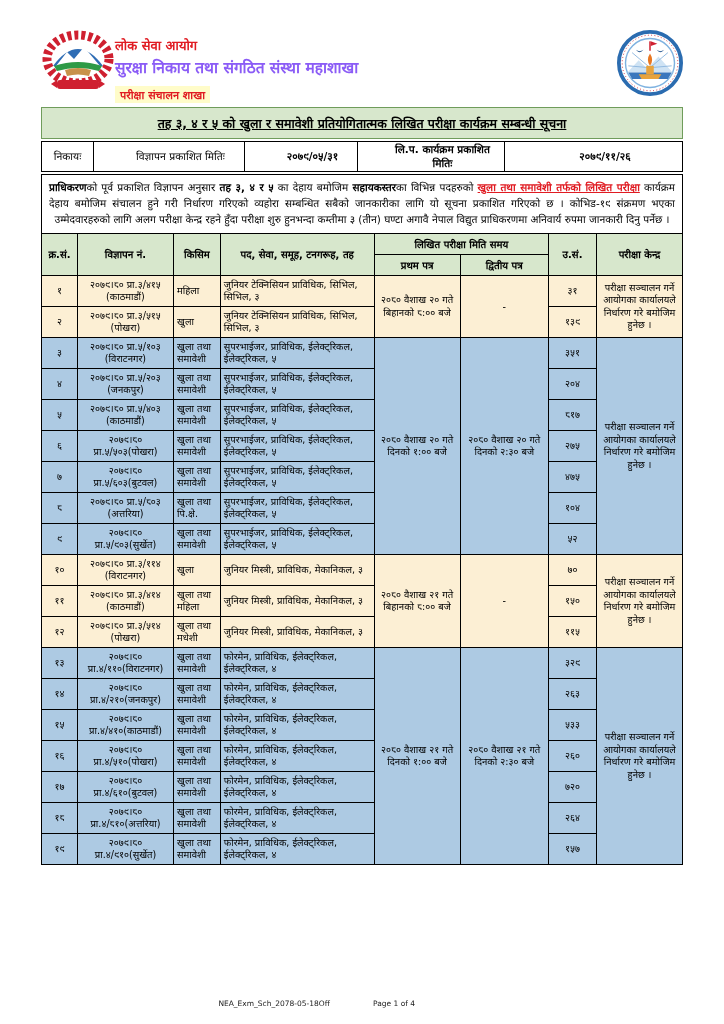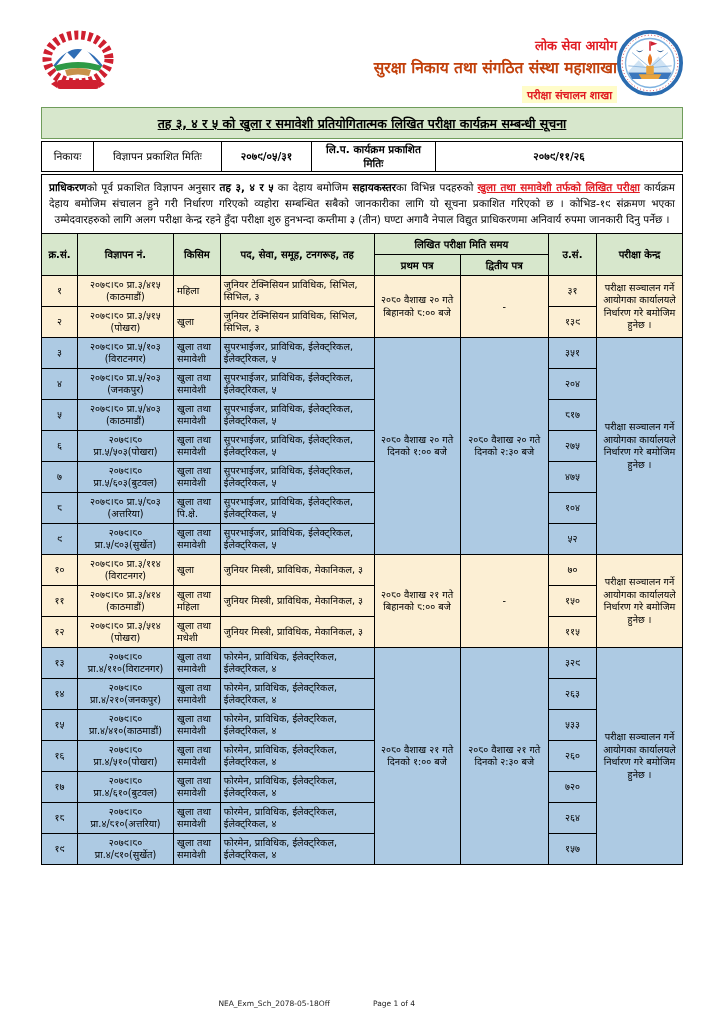--- a/index.html
+++ b/index.html
@@ -7,37 +7,37 @@
   .page {
     position:relative; width:724px; height:1024px; background:#ffffff;
     margin:0 auto; overflow:hidden;
     font-family:"DejaVu Sans","Liberation Sans",sans-serif;
     color:#000;
   }
   .content { position:absolute; left:41px; top:30px; width:642px; }
 
   
   .hdr { display:flex; align-items:flex-start; justify-content:space-between; margin-bottom:4px; }
-  .hdr-center { flex:1; text-align:right; padding-top:6px; }
+  .hdr-center { flex:1; text-align:left; padding-top:6px; }
   .org1 { font-size:13px; font-weight:bold; color:#e01b22; line-height:1.55; }
-  .org2 { font-size:15.5px; font-weight:bold; color:#c2410c; line-height:1.6; }
+  .org2 { font-size:15.5px; font-weight:bold; color:#8b5cf6; line-height:1.6; }
   .org3-wrap { margin-top:3px; }
   .org3 { display:inline-block; font-size:11px; font-weight:bold; color:#e01b22;
           background:#fffcc9; padding:1px 5px; }
   .logo { flex:0 0 auto; }
 
   
   .title-bar {
     border:1px solid #6f9c5b; background:#d7e7cc; text-align:center;
     padding:5px 12px 6px; margin-bottom:2px;
   }
   .title-bar span { font-size:12.5px; font-weight:bold; text-decoration:underline; }
 
   
-  .info-row { display:flex; border:1px solid #000; height:31px; margin-bottom:2px; }
+  .info-row { display:flex; border:1px solid #000; height:31px; margin-bottom:2px;gap:23px; }
   .info-cell { display:flex; align-items:center; justify-content:center;
                border-right:1px solid #000; font-size:10.5px; padding:1px 4px; text-align:center; }
   .info-cell:last-child { border-right:none; }
   .ic1 { width:52px; }
   .ic2 { width:158px; font-weight:bold; font-size:11.5px; }
   .ic3 { width:128px; }
   .ic4 { width:90px; font-weight:bold; }
   .ic5 { width:124px; font-weight:bold; }
   .ic6 { flex:1; font-weight:bold; }
 

